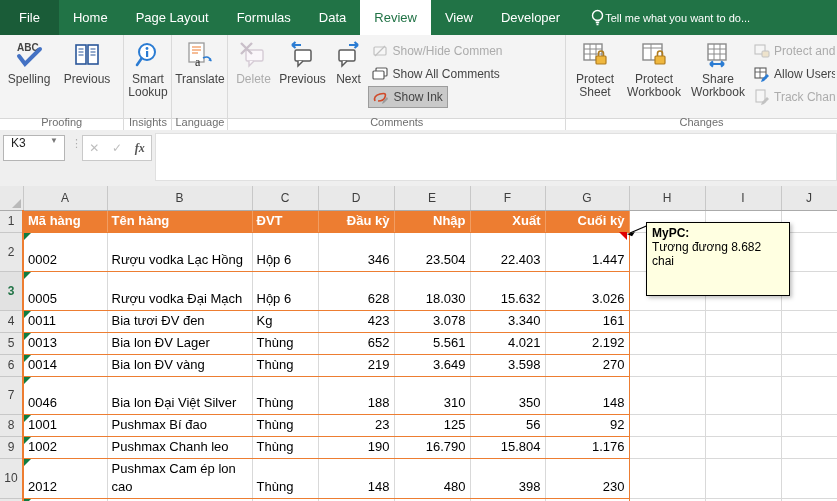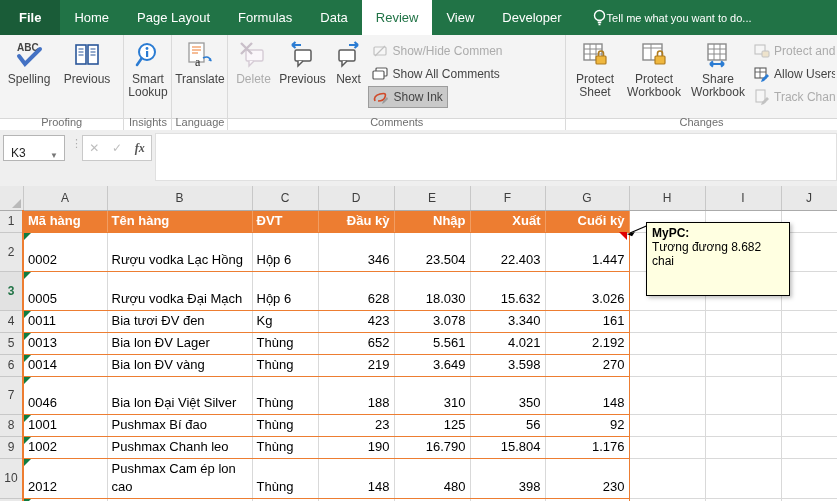--- a/index.html
+++ b/index.html
@@ -4,21 +4,21 @@
 <style>
   * { margin:0; padding:0; box-sizing:border-box; }
   html,body { width:837px; height:501px; overflow:hidden; background:#fff;
     font-family:"Liberation Sans","DejaVu Sans",sans-serif; }
   .app { position:relative; width:837px; height:501px; overflow:hidden; }
 
   
   .tabbar { position:absolute; left:0; top:0; width:837px; height:35px; background:#217346;
     display:flex; align-items:stretch; }
   .tab { color:#fff; font-size:13px; display:flex; align-items:center; padding:0 14px; cursor:default; }
-  .tab.file { background:#1A5C38; padding:12px 19px;font-weight:bold; }
+  .tab.file { background:#1A5C38; padding:12px 19px; }
   .tab.active { background:#fff; color:#217346; }
   .tellme { color:#fff; font-size:11px; display:flex; align-items:center; padding:0 12px; margin-left:4px;}
 
   
   .ribbon { position:absolute; left:0; top:35px; width:837px; height:84px; background:#F4F4F4;
     border-bottom:1px solid #D8D8D8; display:flex; }
   .group { position:relative; height:95px; border-right:1px solid #DADADA; padding:2px 2px 16px 2px;
     display:flex; align-items:flex-start; }
   .group-label { position:absolute; left:0; right:0; bottom:2px; text-align:center; font-size:11px; color:#6E6E6E;margin-top:8px; }
   .bigbtn { width:54px; height:76px; display:flex; flex-direction:column; align-items:center; padding-top:4px;
@@ -28,21 +28,21 @@
   .smallcol { display:flex; flex-direction:column; gap:1px; padding-top:3px; }
   .smallbtn { display:flex; align-items:center; gap:4px; font-size:12px; color:#444; height:22px;
     padding:0 4px; white-space:nowrap; overflow:hidden; cursor:default; }
   .smallbtn .sicon { width:16px; height:16px; flex:0 0 16px; }
   .smallbtn.disabled { color:#ACACAC; }
   .smallbtn.pressed { background:#C9C9C9; border:1px solid #9C9C9C; }
 
   
   .fbar { position:absolute; left:0; top:130px; width:837px; height:56px; background:#EFEFEF; }
   .namebox { position:absolute; left:3px; top:5px; width:62px; height:26px; background:#fff;
-    border:1px solid #B5B5B5; font-size:12px; color:#222; display:flex; align-items:flex-end; padding-left:7px; }
+    border:1px solid #B5B5B5; font-size:12px; color:#222; display:flex; align-items:flex-start; padding-left:7px; }
   .namebox .dd { margin-left:auto; padding-right:6px; font-size:8px; color:#777; }
   .fdots { position:absolute; left:71px; top:10px; color:#ADADAD; font-size:11px; letter-spacing:0; line-height:7px; }
   .fxgroup { position:absolute; left:82px; top:5px; width:70px; height:26px; background:#fff;
     border:1px solid #C9C9C9; display:flex; align-items:center; justify-content:space-around; }
   .fxgroup span { font-size:12px; color:#BDBDBD; }
   .fxgroup .fx { color:#555; font-style:italic; font-family:"Liberation Serif","DejaVu Serif",serif; font-weight:bold; }
   .finput { position:absolute; left:155px; top:3px; width:682px; height:48px; background:#fff; border:1px solid #E0E0E0; }
 
   
   .sheet { position:absolute; left:0; top:186px; width:837px; height:315px; background:#fff; }

